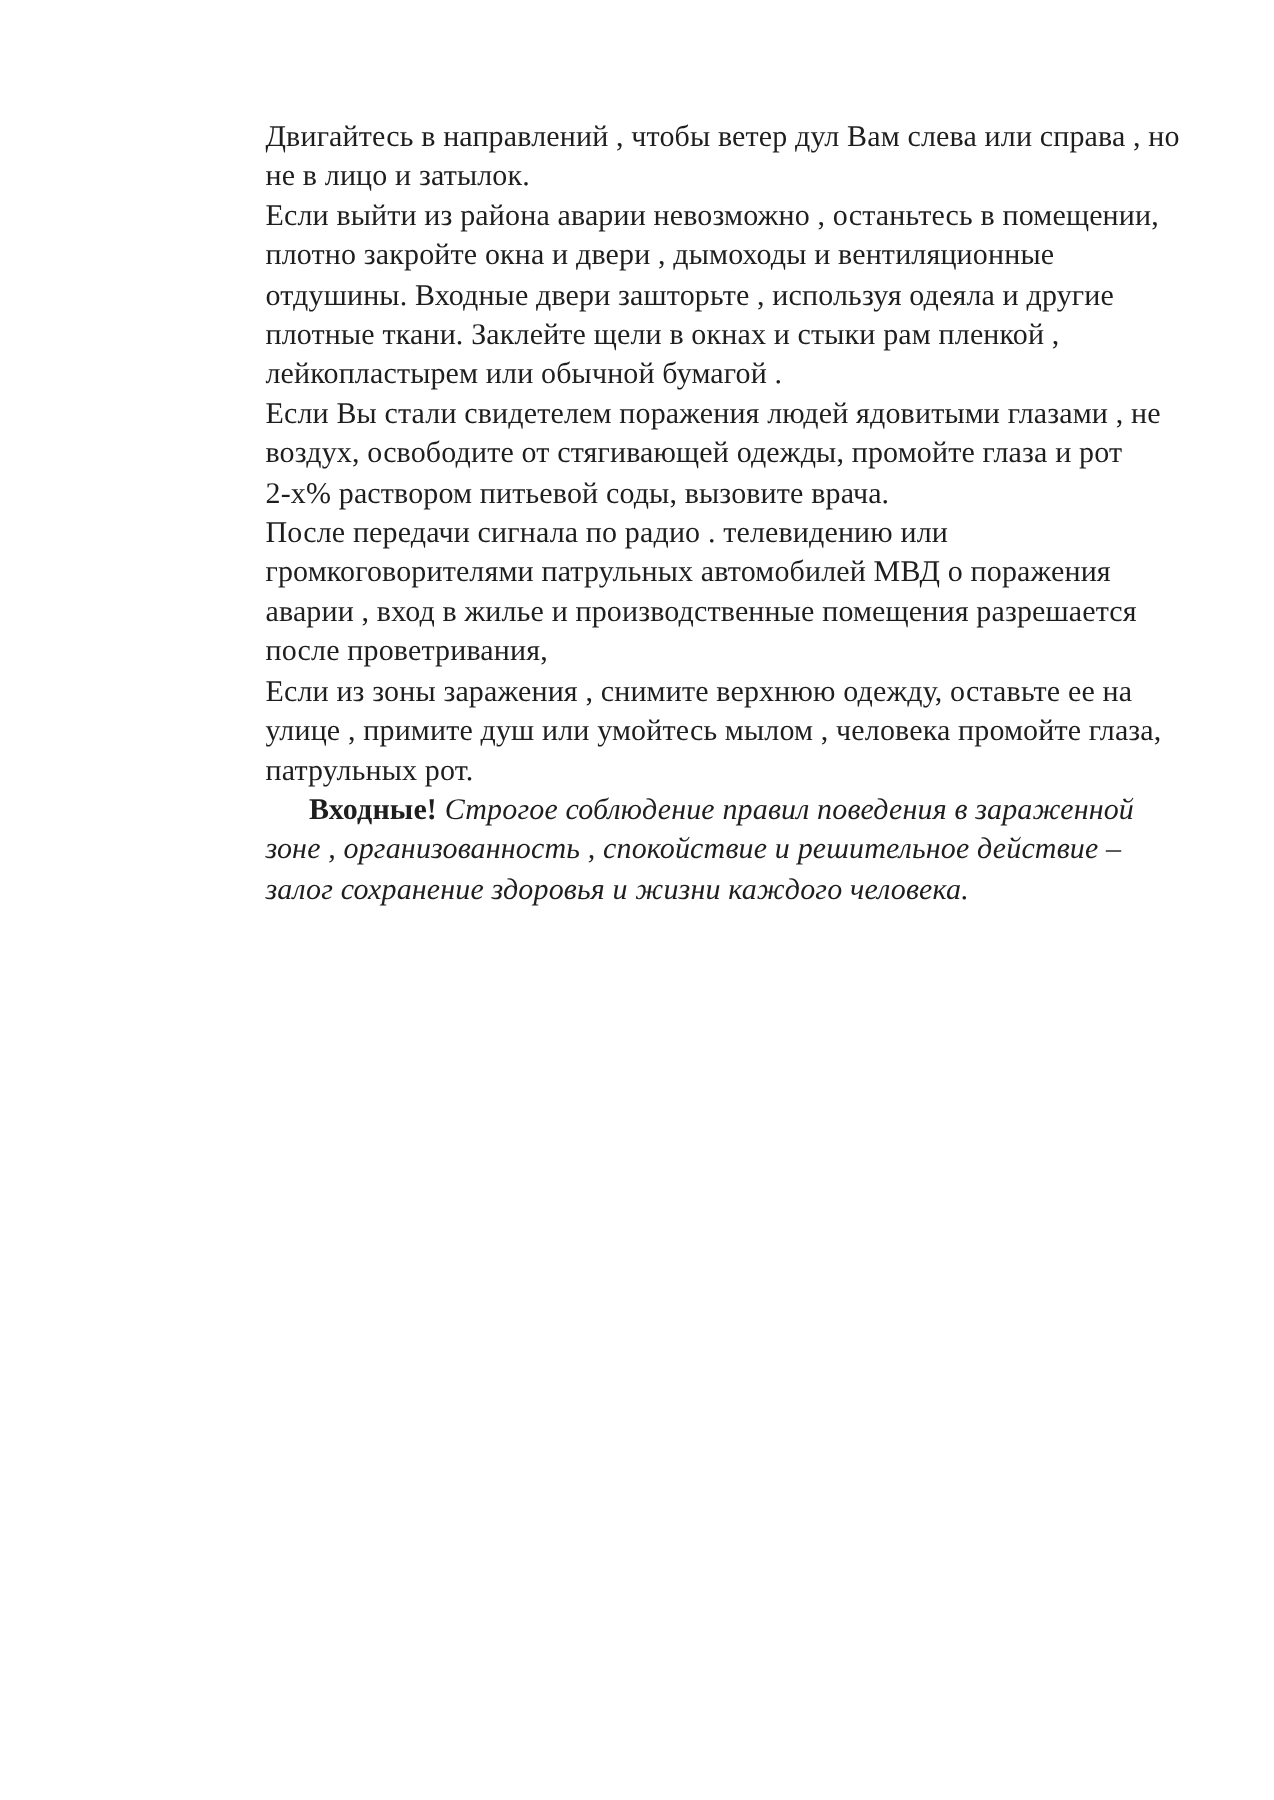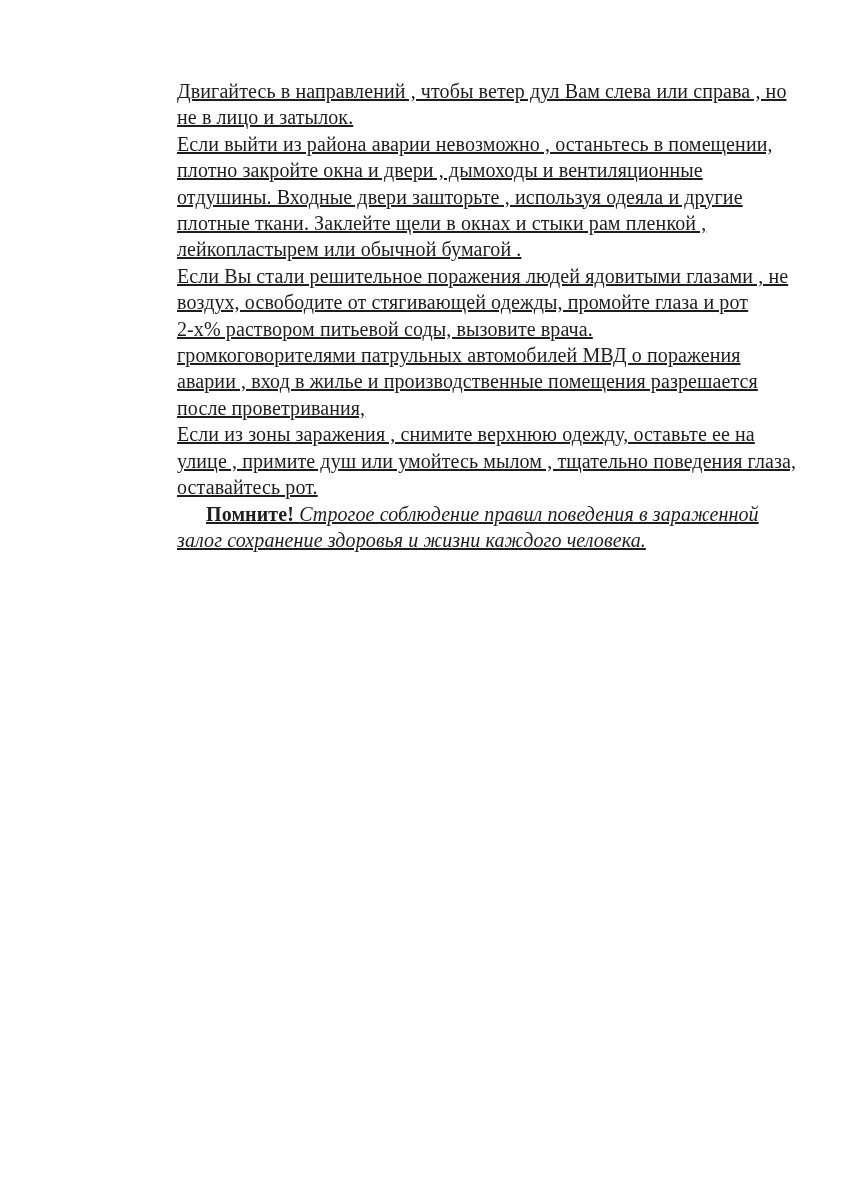--- a/index.html
+++ b/index.html
@@ -29,33 +29,35 @@
     white-space: pre;
   }
   .text-line .b { font-weight: bold; }
   .text-line .i { font-style: italic; }
   .text-line.indented { padding-left: 29px; }
 </style>
 </head>
 <body>
 
 <div class="page">
-  <div class="text-block" style="color: rgb(30, 30, 30); text-decoration: underline;">
+  <div class="text-block" style="color: rgb(30, 30, 30);">
       <div class="text-line"><span class="">Двигайтесь в направлений , чтобы ветер дул Вам слева или справа , но</span></div>
       <div class="text-line"><span class="">не в лицо и затылок.</span></div>
       <div class="text-line"><span class="">Если выйти из района аварии невозможно , останьтесь в помещении,</span></div>
       <div class="text-line"><span class="">плотно закройте окна и двери , дымоходы и вентиляционные</span></div>
       <div class="text-line"><span class="">отдушины. Входные двери зашторьте , используя одеяла и другие</span></div>
       <div class="text-line"><span class="">плотные ткани. Заклейте щели в окнах и стыки рам пленкой ,</span></div>
       <div class="text-line"><span class="">лейкопластырем или обычной бумагой .</span></div>
-      <div class="text-line"><span class="">Если Вы стали решительное поражения людей ядовитыми глазами , не</span></div>
+      <div class="text-line"><span class="">Если Вы стали свидетелем поражения людей ядовитыми глазами , не</span></div>
       <div class="text-line"><span class="">воздух, освободите от стягивающей одежды, промойте глаза и рот</span></div>
       <div class="text-line"><span class="">2-х% раствором питьевой соды, вызовите врача.</span></div>
+      <div class="text-line"><span class="">После передачи сигнала по радио . телевидению или</span></div>
       <div class="text-line"><span class="">громкоговорителями патрульных автомобилей МВД о поражения</span></div>
       <div class="text-line"><span class="">аварии , вход в жилье и производственные помещения разрешается</span></div>
       <div class="text-line"><span class="">после проветривания,</span></div>
       <div class="text-line"><span class="">Если из зоны заражения , снимите верхнюю одежду, оставьте ее на</span></div>
-      <div class="text-line"><span class="">улице , примите душ или умойтесь мылом , тщательно поведения глаза,</span></div>
-      <div class="text-line"><span class="">оставайтесь рот.</span></div>
-      <div class="text-line indented"><span class="b ">Помните!</span><span class=""> </span><span class="i">Строгое соблюдение правил поведения в зараженной</span></div>
+      <div class="text-line"><span class="">улице , примите душ или умойтесь мылом , человека промойте глаза,</span></div>
+      <div class="text-line"><span class="">патрульных рот.</span></div>
+      <div class="text-line indented"><span class="b ">Входные!</span><span class=""> </span><span class="i">Строгое соблюдение правил поведения в зараженной</span></div>
+      <div class="text-line"><span class="i">зоне , организованность , спокойствие и решительное действие –</span></div>
       <div class="text-line"><span class="i">залог сохранение здоровья и жизни каждого человека.</span></div>
     </div>
 </div>
 
 </body></html>

